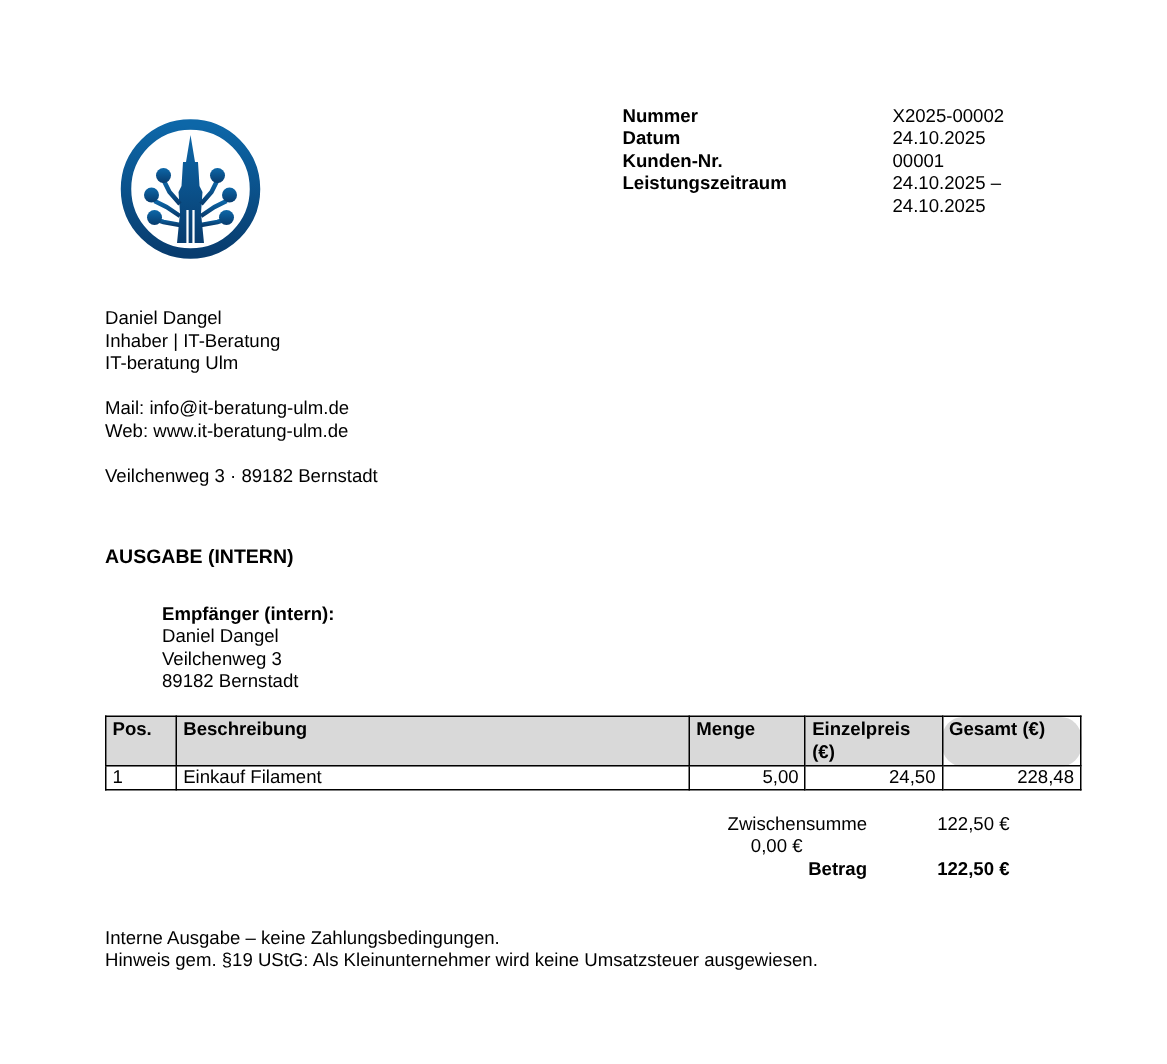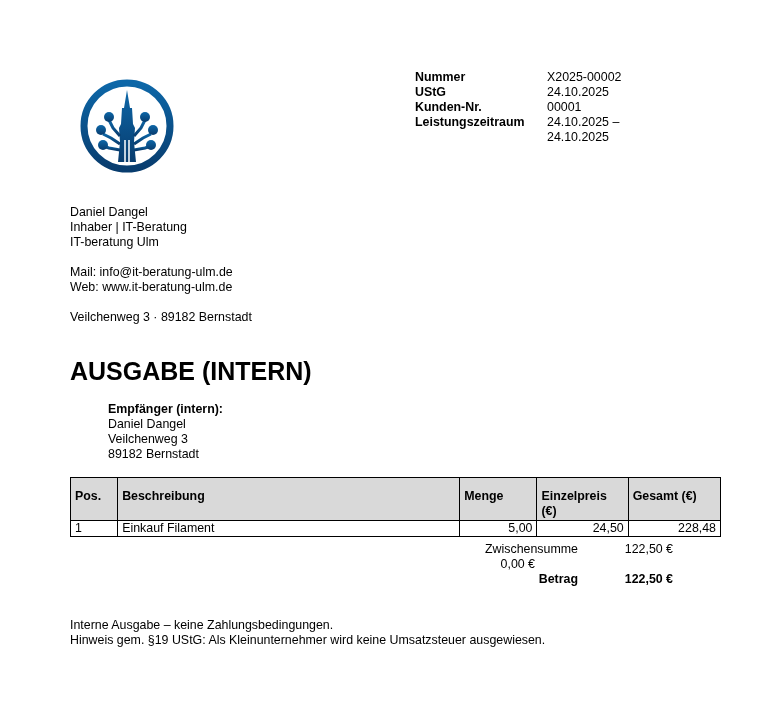--- a/index.html
+++ b/index.html
@@ -8,46 +8,46 @@
       font-family: "Liberation Sans", "DejaVu Sans", sans-serif;
       color: #000; font-size: 12.4px; line-height: 15px;
     }
     .abs { position: absolute; }
 
     
     #logo { left: 79px; top: 78px; width: 96px; height: 96px; }
 
     
     #meta { left: 415px; top: 70px; }
-    .meta-row { display: flex; }
+    .meta-row { display: flex; gap: 48px; }
     .meta-key { width: 132px; font-weight: bold; }
     .meta-val { width: 100px; }
 
     
     #sender { left: 70px; top: 205px; }
     #sender .gap { height: 15px; }
 
     
-    #doc-title { left: 70px; top: 359px; font-size: 25px; font-weight: bold; line-height: 24px; }
+    #doc-title { left: 70px; top: 359px; font-size: 13px; font-weight: bold; line-height: 24px; }
 
     
     #recipient { left: 70px; top: 402px; margin-left: 38px; }
     #recipient .lbl { font-weight: bold; }
 
     
     #items { left: 70px; top: 477px; border-collapse: collapse; width: 651px; }
     #items th, #items td { border: 1px solid #000; padding: 0 4px; vertical-align: top; }
-    #items th { background: #d9d9d9; font-weight: bold; text-align: left; height: 31px; line-height: 15px; padding-top: 11px; }
+    #items th { background: #d9d9d9; font-weight: bold; text-align: left; height: 31px; line-height: 15px; padding-top: 1px; }
     #items td { height: 15px; line-height: 15px; }
     #items td.num { text-align: right; }
     .c-pos { width: 38px; }
     .c-desc { width: 332px; }
     .c-qty { width: 68px; }
     .c-unit { width: 82px; }
-    .c-total { width: 83px; }
+    .c-total { width: 83px; border-radius: 14px; }
 
     
     #totals { left: 440px; top: 542px; }
     .tot-row { display: flex; }
     .tot-lbl { width: 138px; text-align: right; }
     .tot-val { width: 95px; text-align: right; }
     .tot-row.bold .tot-lbl, .tot-row.bold .tot-val { font-weight: bold; }
 
     
     #notes { left: 70px; top: 618px; }
@@ -84,21 +84,21 @@
     <path d="M46 84 L46 62 M50 84 L50 62" stroke="#ffffff" stroke-width="1.5"></path>
   </svg>
 </div>
 
 <div id="meta" class="abs">
   <div class="meta-row">
     <span class="meta-key">Nummer</span>
     <span class="meta-val">X2025-00002</span>
   </div>
   <div class="meta-row">
-    <span class="meta-key">UStG</span>
+    <span class="meta-key">Datum</span>
     <span class="meta-val">24.10.2025</span>
   </div>
   <div class="meta-row">
     <span class="meta-key">Kunden-Nr.</span>
     <span class="meta-val">00001</span>
   </div>
   <div class="meta-row">
     <span class="meta-key">Leistungszeitraum</span>
     <span class="meta-val">
       <span>24.10.2025 –</span><br>

